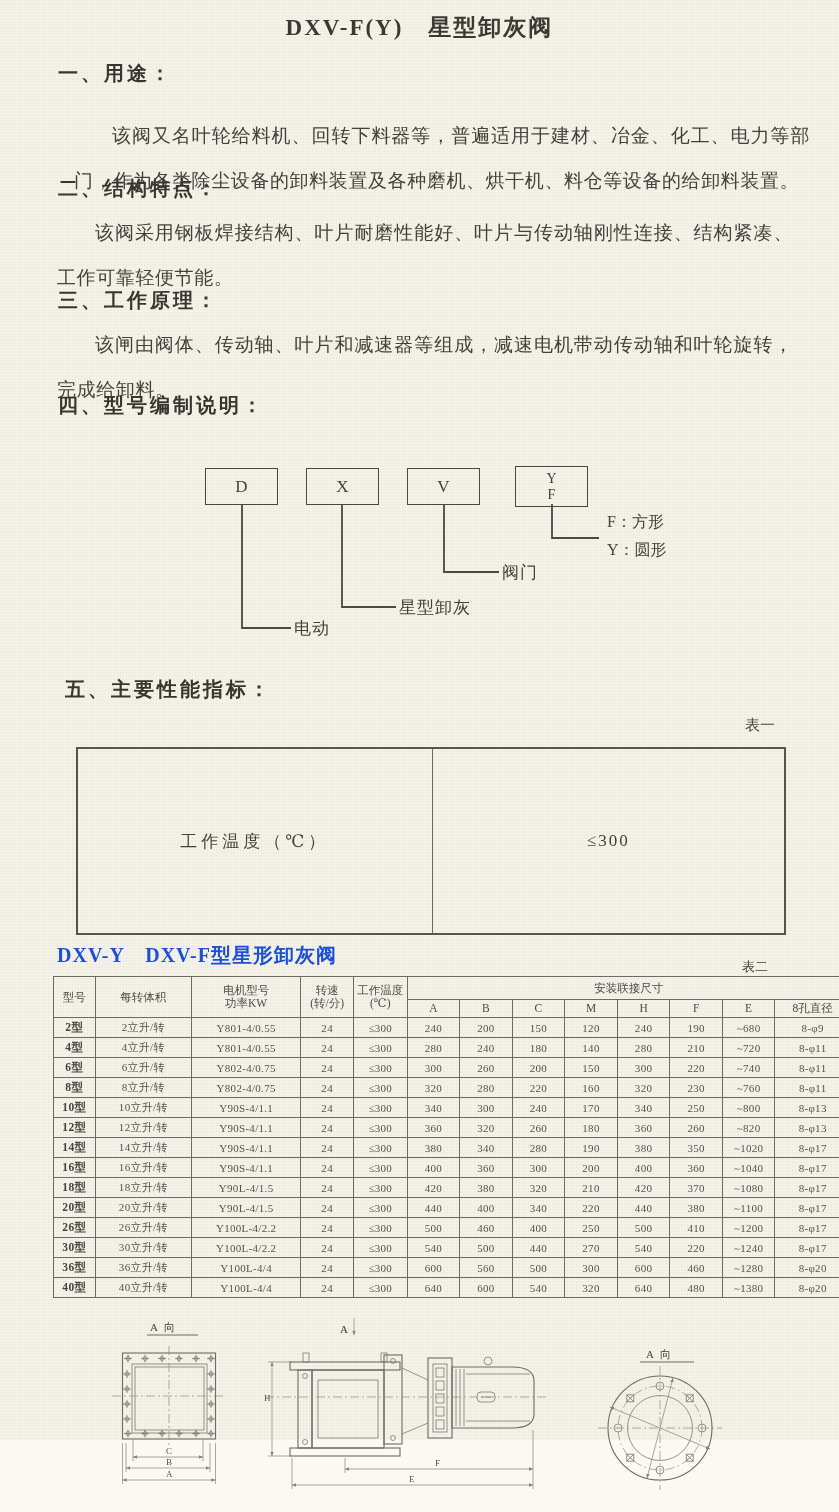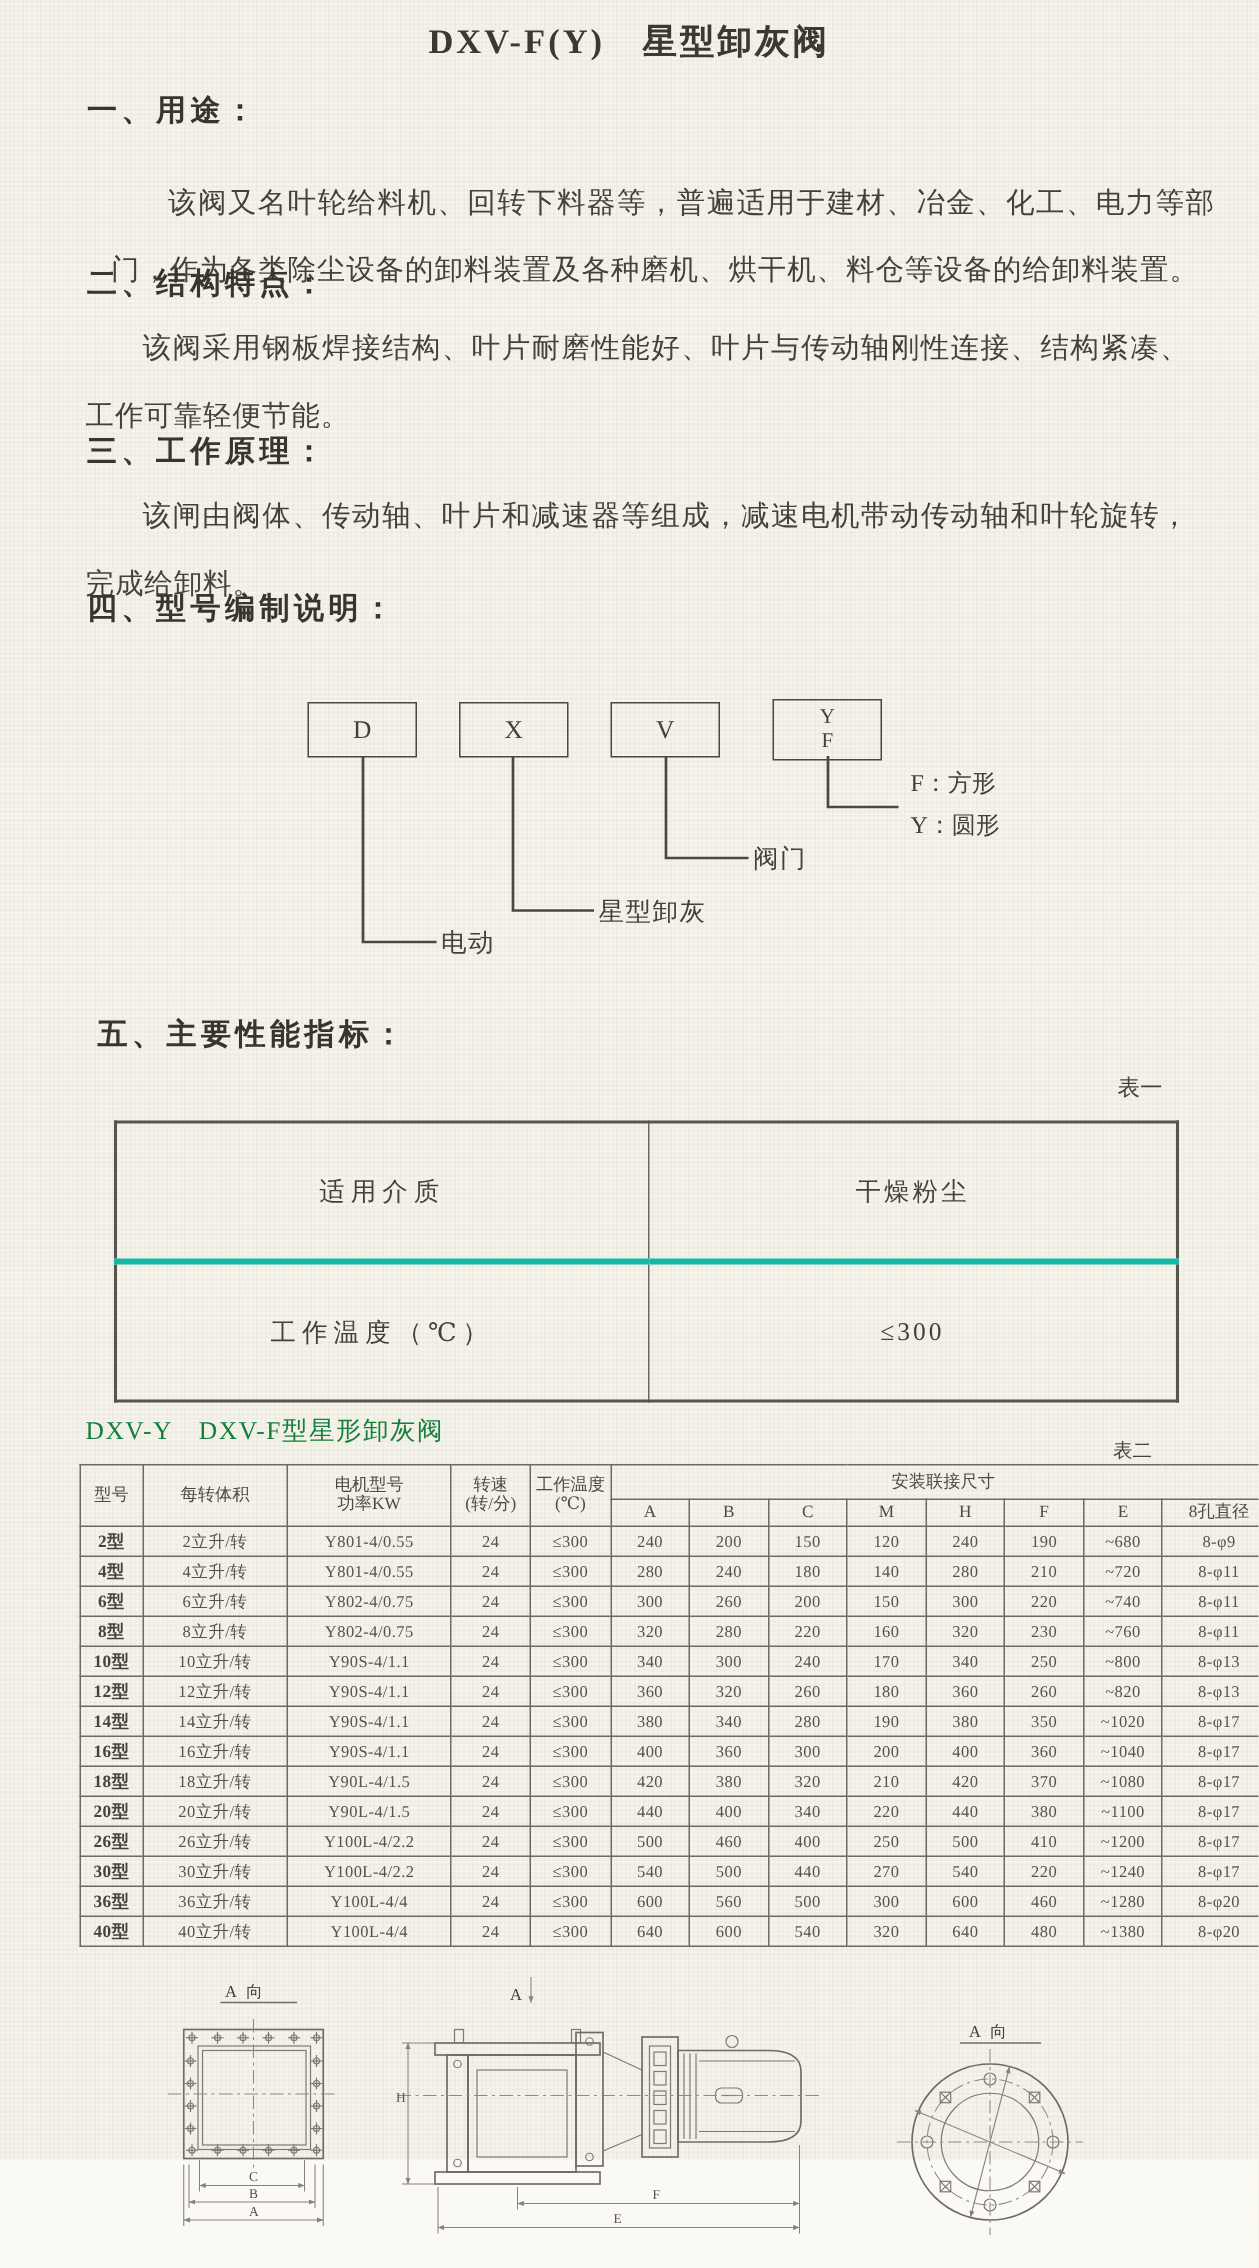--- a/index.html
+++ b/index.html
@@ -27,21 +27,21 @@
   .tab-tag{font-size:15px;color:#45413a;font-family:Liberation Serif, serif;}
   table{border-collapse:collapse;}
   .t1{position:absolute;top:747px;left:76px;width:710px;height:188px;border:2px solid #57534d;}
   .t1 td{border-left:1px solid #6b6archived;}
   .t1 td{border-left:1px solid #6b6760;text-align:center;font-size:17px;color:#45413a;}
   .t1 tr td{border-top:4px solid #14b8a6;}
   .t1 tr:first-child td{border-top:none;}
   .t1 td:first-child{border-left:none;letter-spacing:4px;}
   .t1 td:last-child{letter-spacing:2px;}
   
-  .t2-caption{font-size:17px;font-weight:400;letter-spacing:1px;color:#15803d;}
+  .t2-caption{font-size:20px;font-weight:700;letter-spacing:1px;color:#1d4ed8;}
   .t2{position:absolute;top:976px;left:53px;width:798px;border:1.5px solid #5d5953;}
   .t2 th,.t2 td{border:1px solid #6e6a63;text-align:center;font-weight:500;padding:0;}
   .t2 th{font-size:11.5px;color:#4c4a45;line-height:13px;}
   .t2 thead tr:first-child th{height:22px;}
   .t2 thead tr:last-child th{height:17px;}
   .t2 td{font-size:11px;height:19px;color:#55524c;letter-spacing:.3px;}
   .t2 td:first-child{font-weight:600;font-size:11.5px;color:#46433d;}
   
   .bottom-band{top:1440px;left:0;width:839px;height:72px;background:#faf9f4;}
   svg{position:absolute;overflow:visible;}
@@ -91,24 +91,20 @@
 
 <div class="abs sec-h" style="left:65px;top:676px">五、主要性能指标：</div>
 <div class="abs tab-tag" style="left:745px;top:716px">表一</div>
 
 <table class="t1">
   <colgroup>
       <col style="width:356px">
       <col style="width:354px">
     </colgroup>
   <tbody>
-      <tr>
-    <td>适用介质</td>
-    <td>干燥粉尘</td>
-  </tr>
   <tr>
     <td>工作温度（℃）</td>
     <td>≤300</td>
   </tr>
 </tbody>
   </table>
 
 <div class="abs t2-caption" style="left:57px;top:942px">DXV-Y　DXV-F型星形卸灰阀</div>
 <div class="abs" style="left:742px;top:958px;font-size:13px;color:#45413a">表二</div>
 

